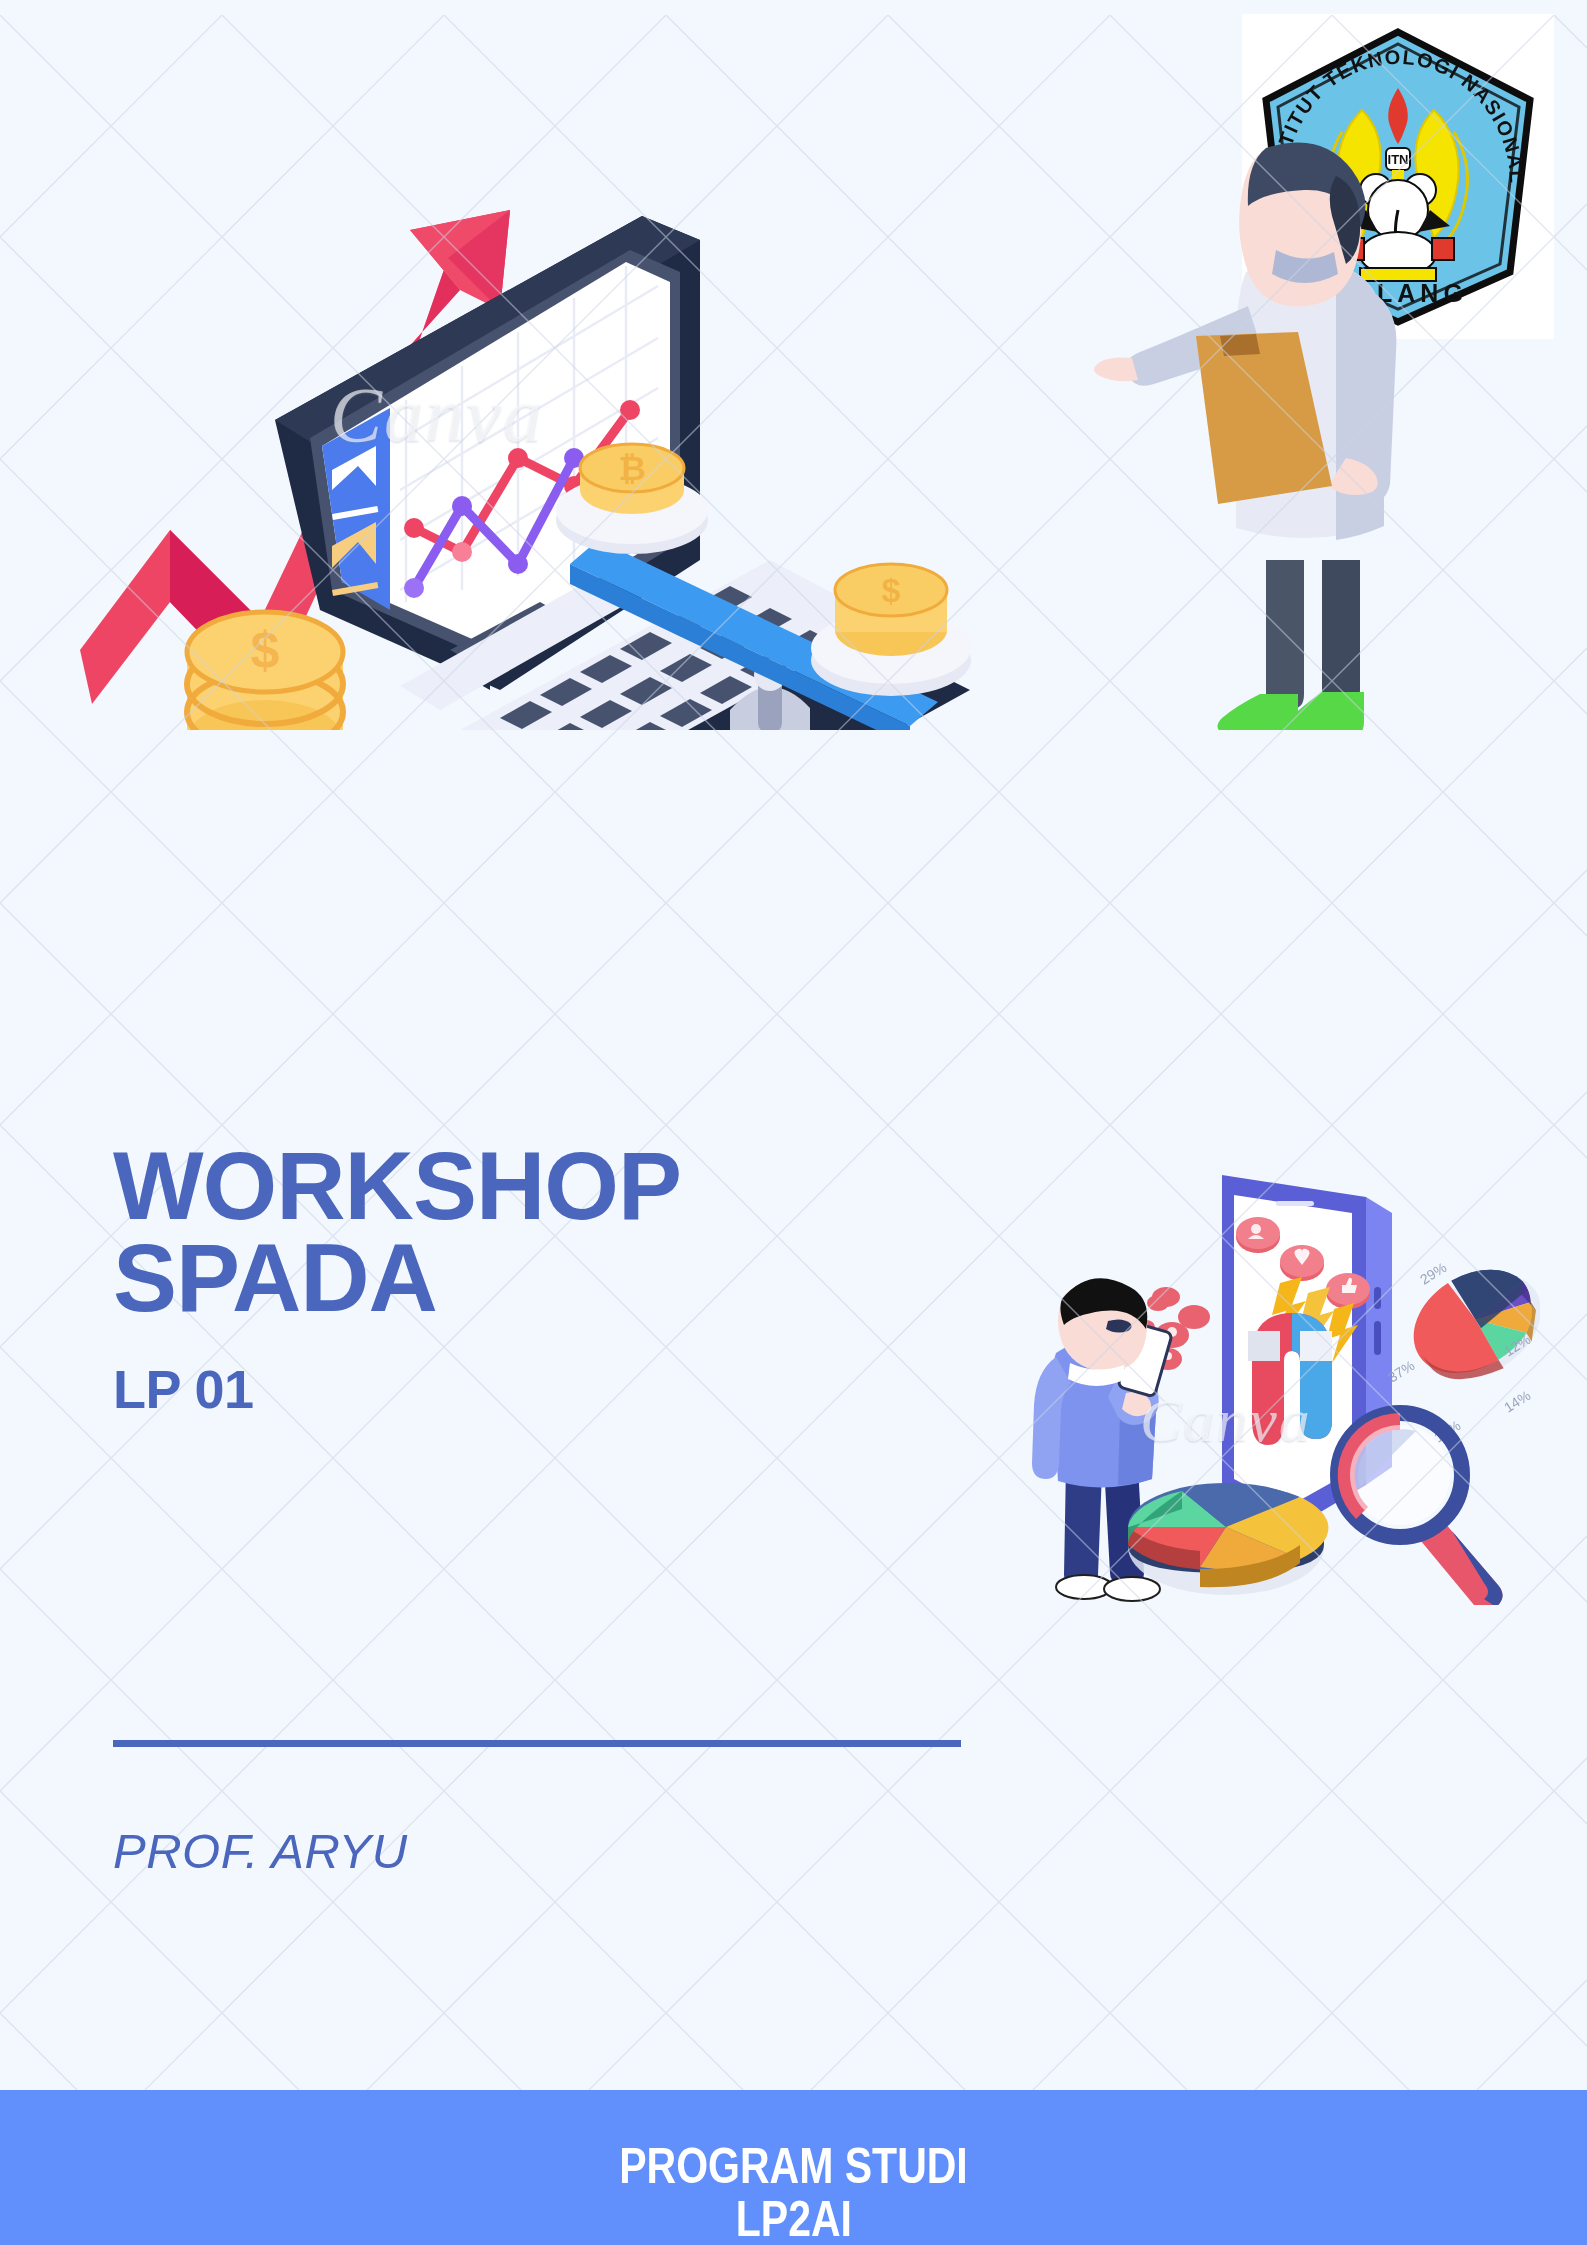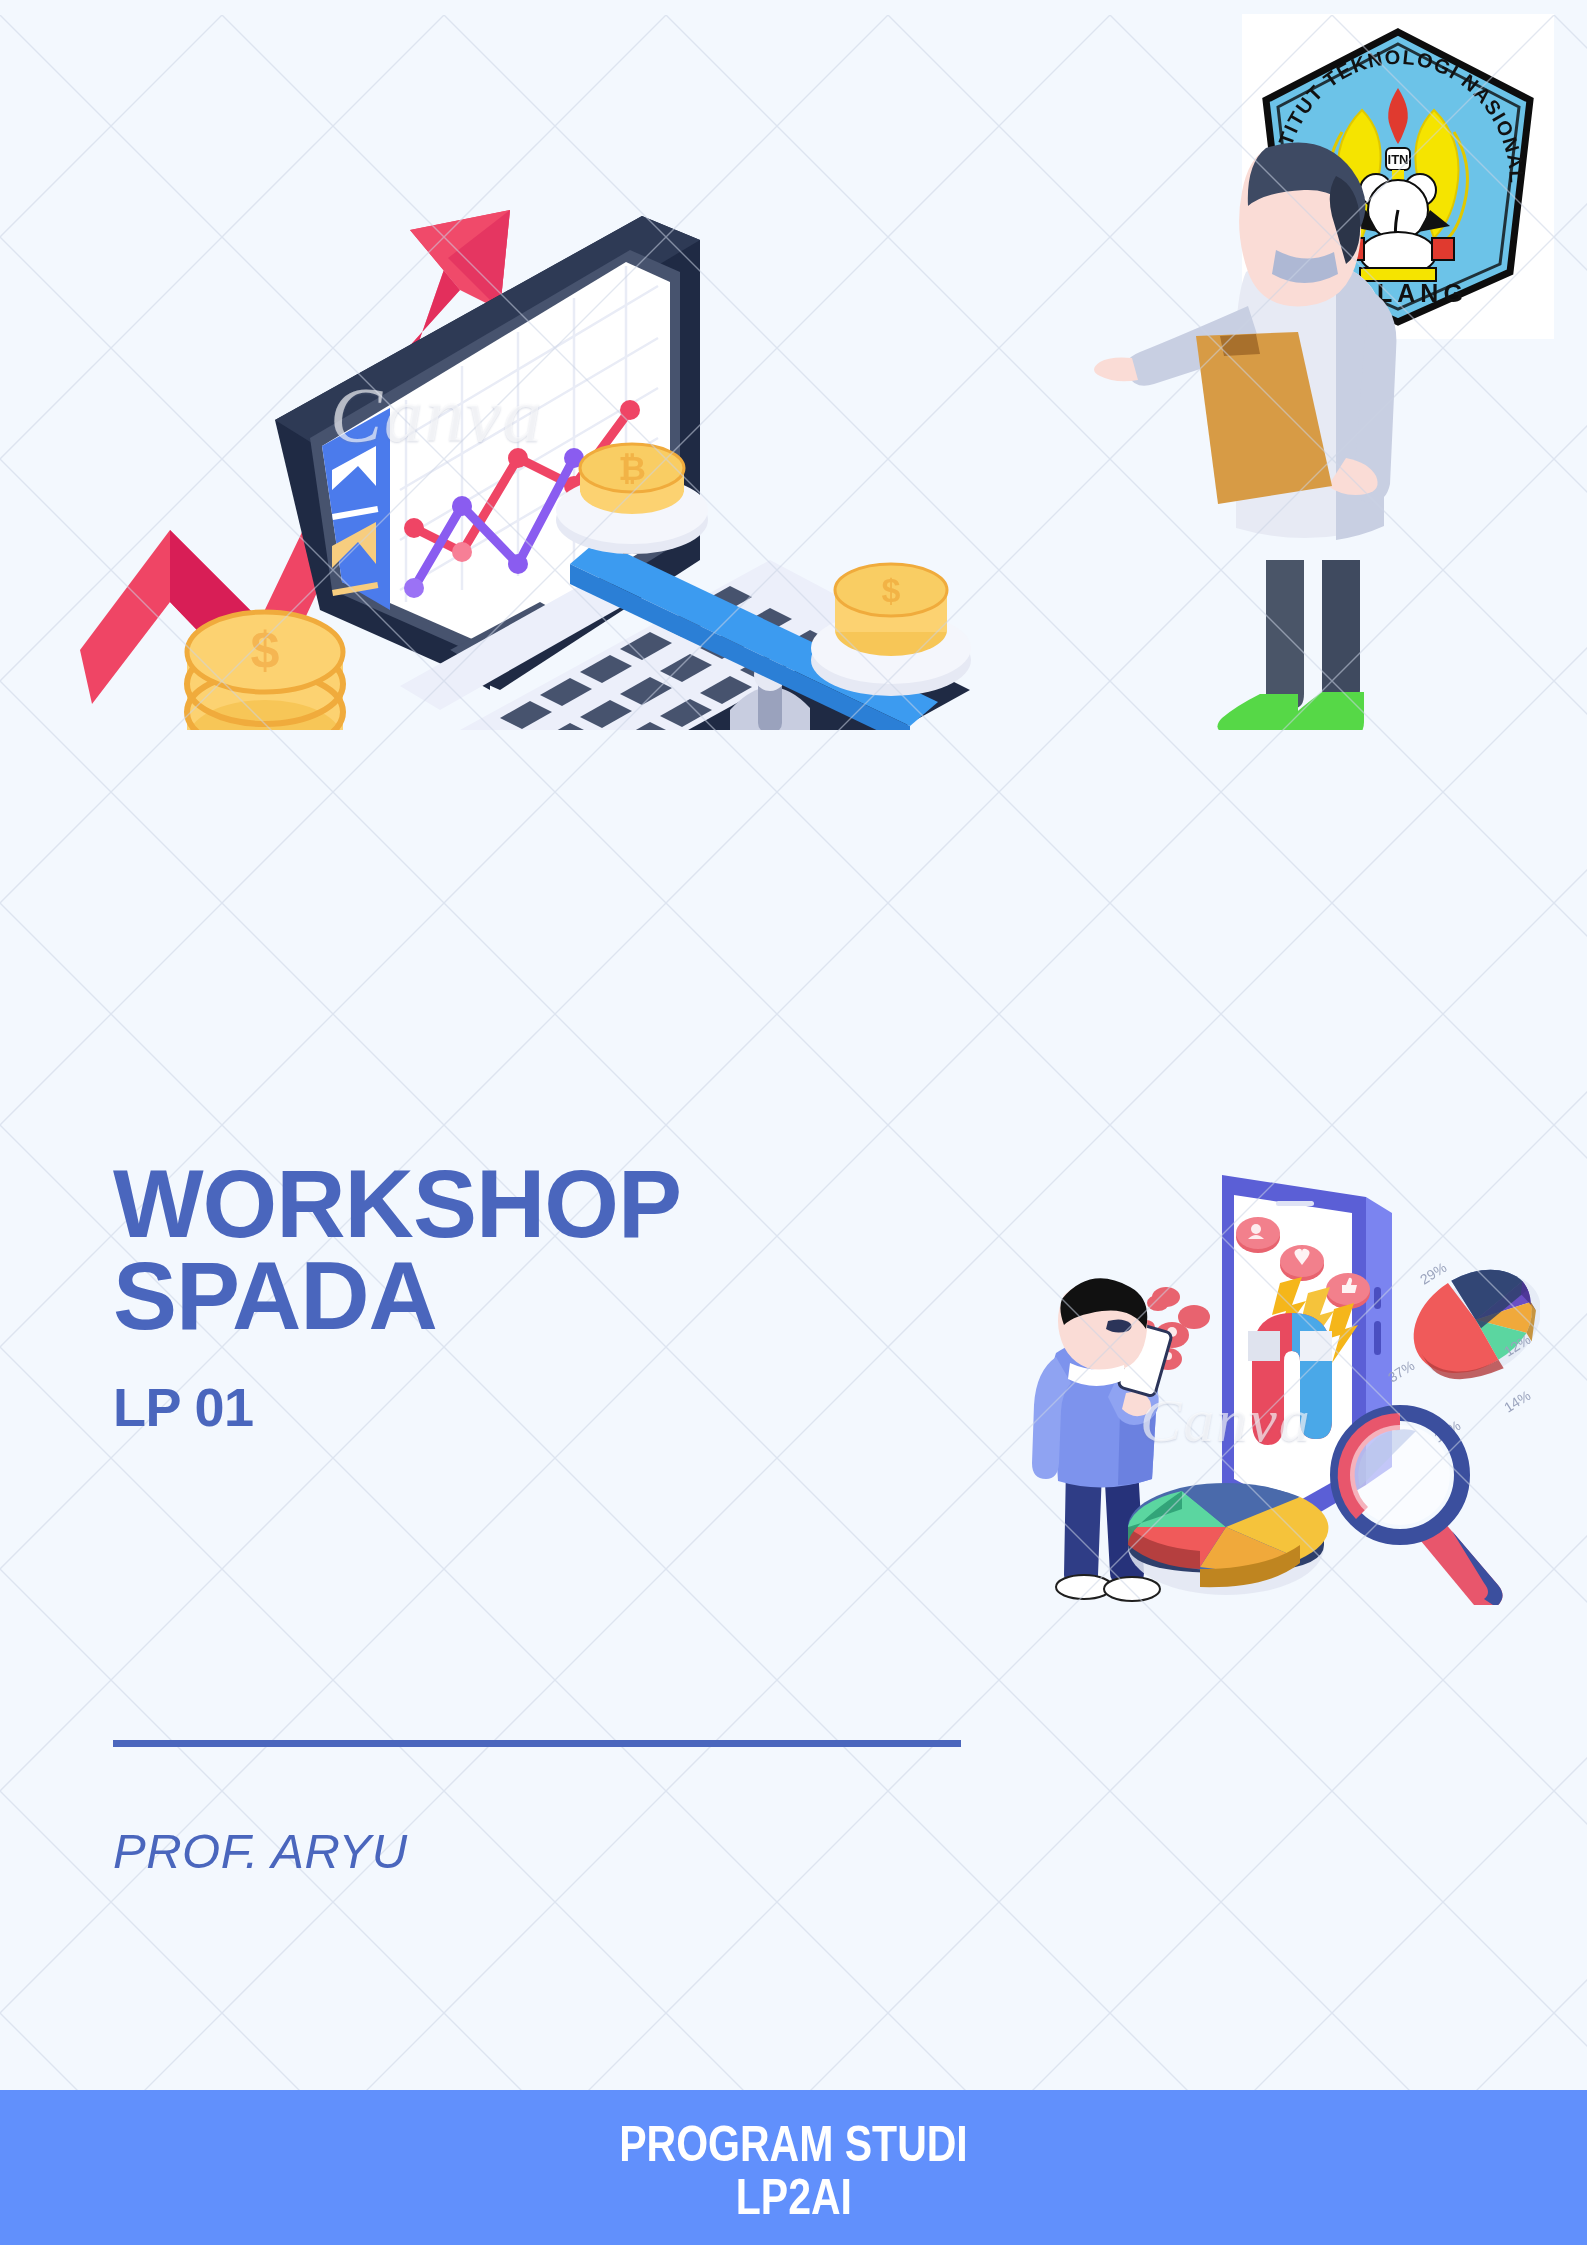--- a/index.html
+++ b/index.html
@@ -51,21 +51,20 @@
     left: 113px; top: 1140px;
     width: 900px;
   }
   .main-title {
     font-size: 96px;
     font-weight: 700;
     line-height: 0.96;
     letter-spacing: -1px;
     color: #4a66bd;
     white-space: pre-line;
-    margin-top: 18px;
   }
   .subtitle {
     margin-top: 34px;
     font-size: 54px;
     font-weight: 700;
     letter-spacing: -0.5px;
     color: #4a66bd;
   }
 
   
@@ -89,21 +88,21 @@
 
   
   .footer-band {
     position: absolute;
     left: 0; bottom: 0;
     width: 1587px; height: 155px;
     background: #6190fc;
     display: flex;
     flex-direction: column;
     align-items: center;
-    justify-content: center;
+    justify-content: flex-end;
     padding-top: 6px;
   }
   .footer-line {
     color: #ffffff;
     font-weight: 700;
     font-size: 50px;
     line-height: 1.05;
     letter-spacing: 0px;
     transform: scaleX(0.82);
     transform-origin: center;

